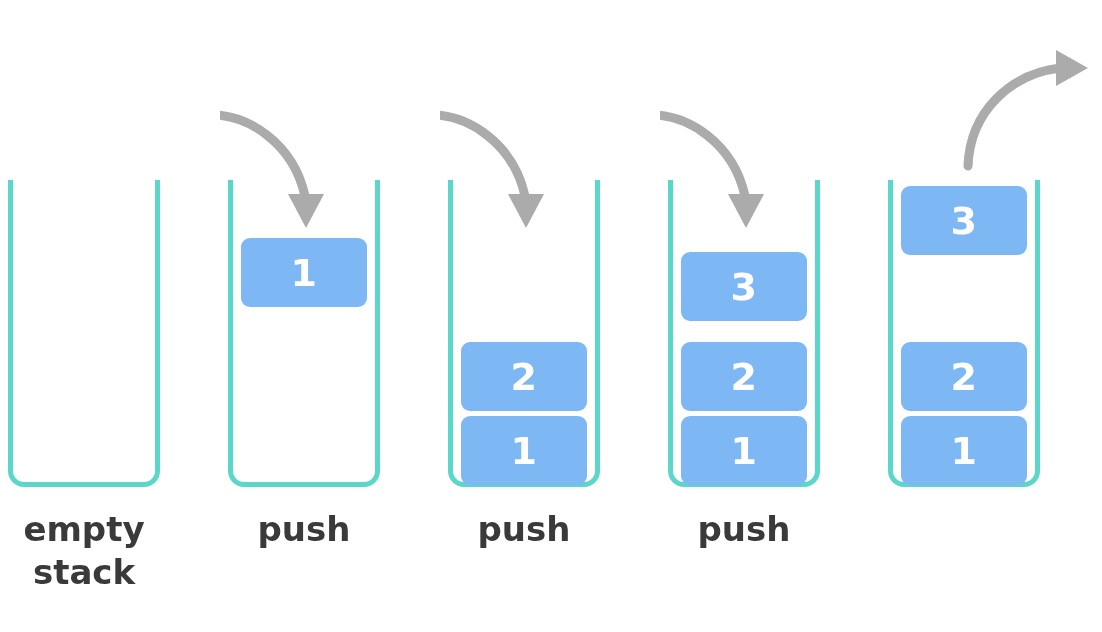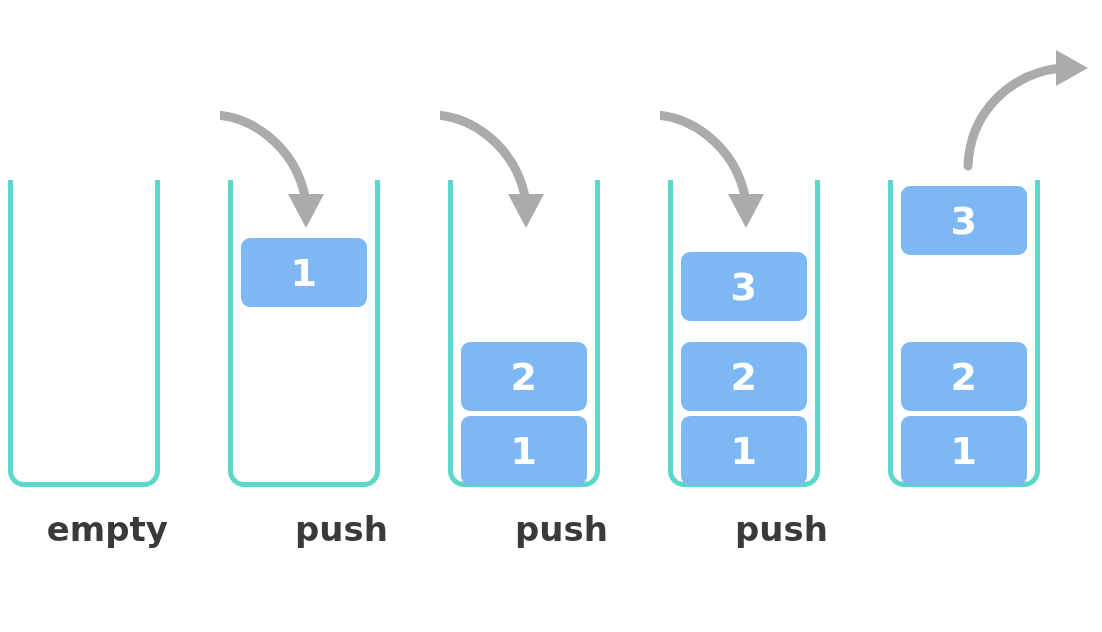--- a/index.html
+++ b/index.html
@@ -70,21 +70,21 @@
     top: 0;
     width: 220px;
     height: 632px;
     pointer-events: none;
   }
   .label {
     position: absolute;
     left: 0;
     top: 508px;
     width: 168px;
-    text-align: right;
+    text-align: center;
     font-size: 34px;
     font-weight: bold;
     color: var(--label-color);
     font-family: "DejaVu Sans", "Liberation Sans", sans-serif;
     line-height: 1.25;
   }
   :root {
     --teal: #5BD6CA;
     --blue: #7DB8F4;
     --arrow: #ABABAB;
@@ -92,21 +92,21 @@
   }
 </style>
 </head>
 <body>
 
 <div id="canvas">
 
   <div class="column" style="left:0px;">
     <div class="container-shape"></div>
     <div class="stack-area"></div>
-    <div class="label" style="left:0px; width:168px; top:508px;"><span>empty</span><br></div>
+    <div class="label" style="left:0px; width:168px; top:508px;"><span>empty</span><br><span>stack</span></div>
   </div>
 
   <div class="column" style="left:220px;">
     <div class="container-shape"></div>
     <svg class="arrow-svg" viewBox="0 0 220 632">
       <path d="M -16 115 C 30 112, 74 146, 85 196" fill="none" stroke="#ABABAB" stroke-width="9" stroke-linecap="round"></path>
       <polygon points="68,194 104,194 86,228" fill="#ABABAB"></polygon>
     </svg>
     <div class="stack-area">
       <div class="cell" style="top:58px;">1</div>

